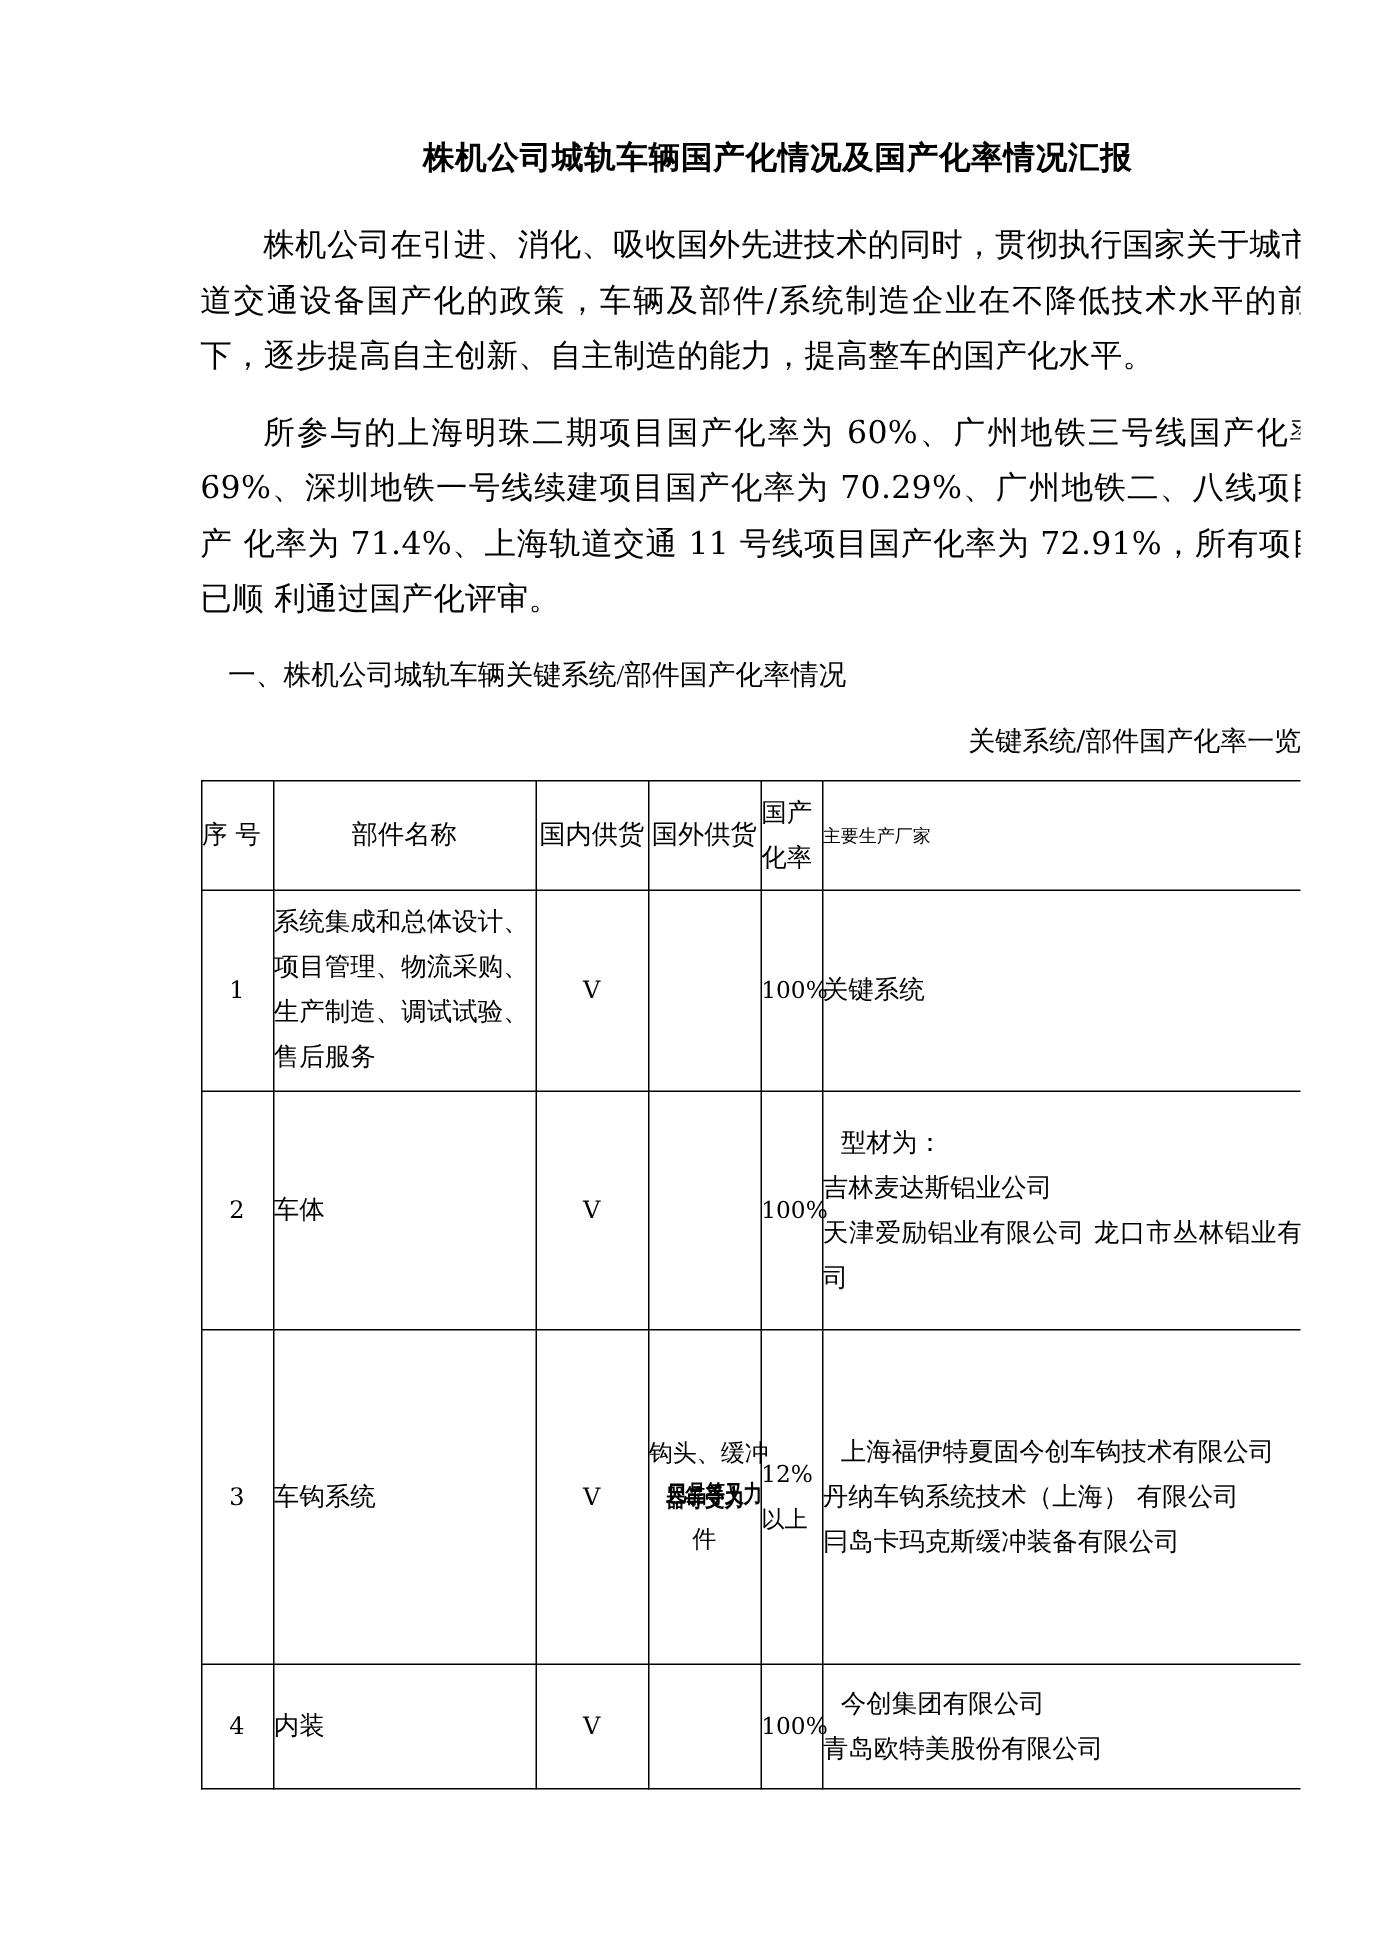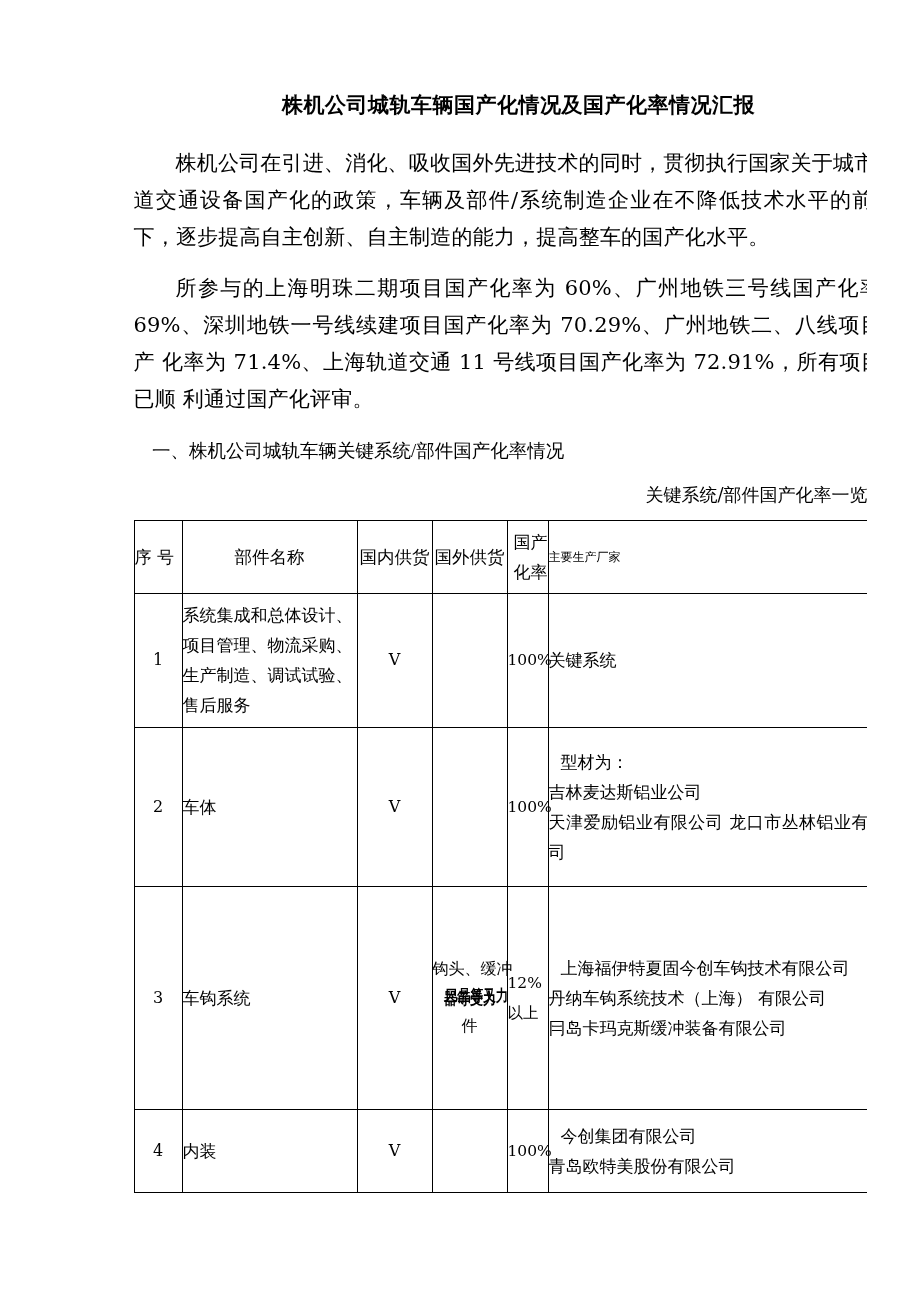--- a/index.html
+++ b/index.html
@@ -101,21 +101,21 @@
     vertical-align: bottom;
     font-size: 17px;
     padding-bottom: 6px;
   }
   .th-mid {
     text-align: center;
     vertical-align: middle;
     font-size: 17.5px;
   }
   .th-rate {
-    text-align: right;
+    text-align: left;
     vertical-align: middle;
     font-size: 17px;
     line-height: 28px;
   }
   .th-maker {
     text-align: left;
     vertical-align: middle;
     font-size: 12px;
   }
   .header-row td { height: 72px; }

